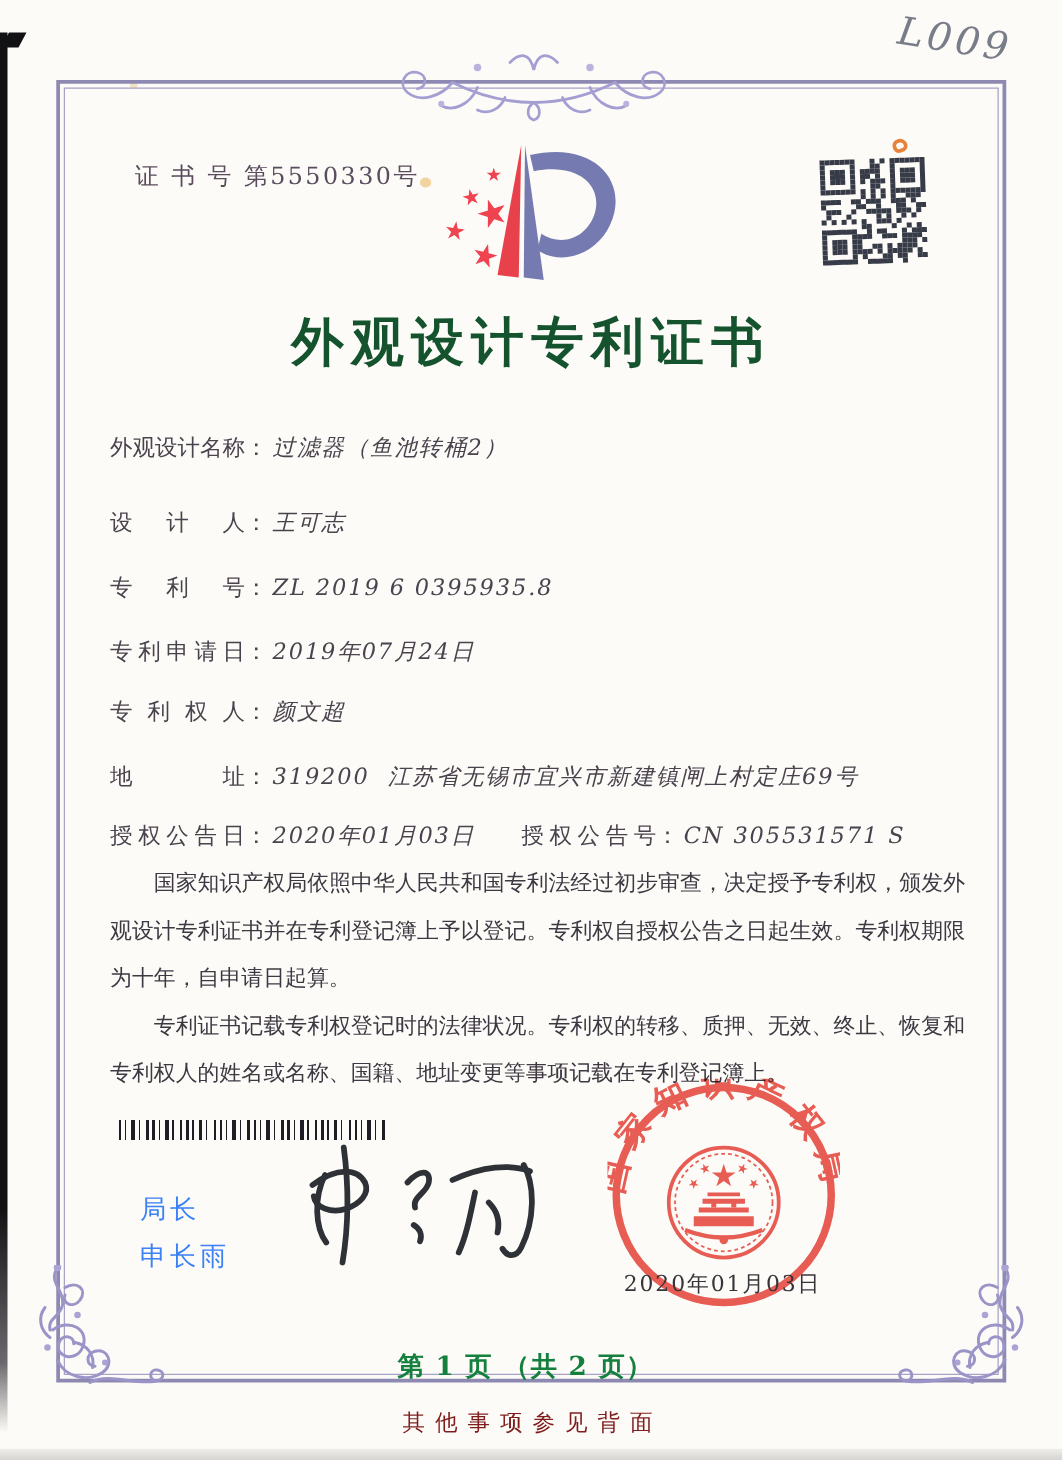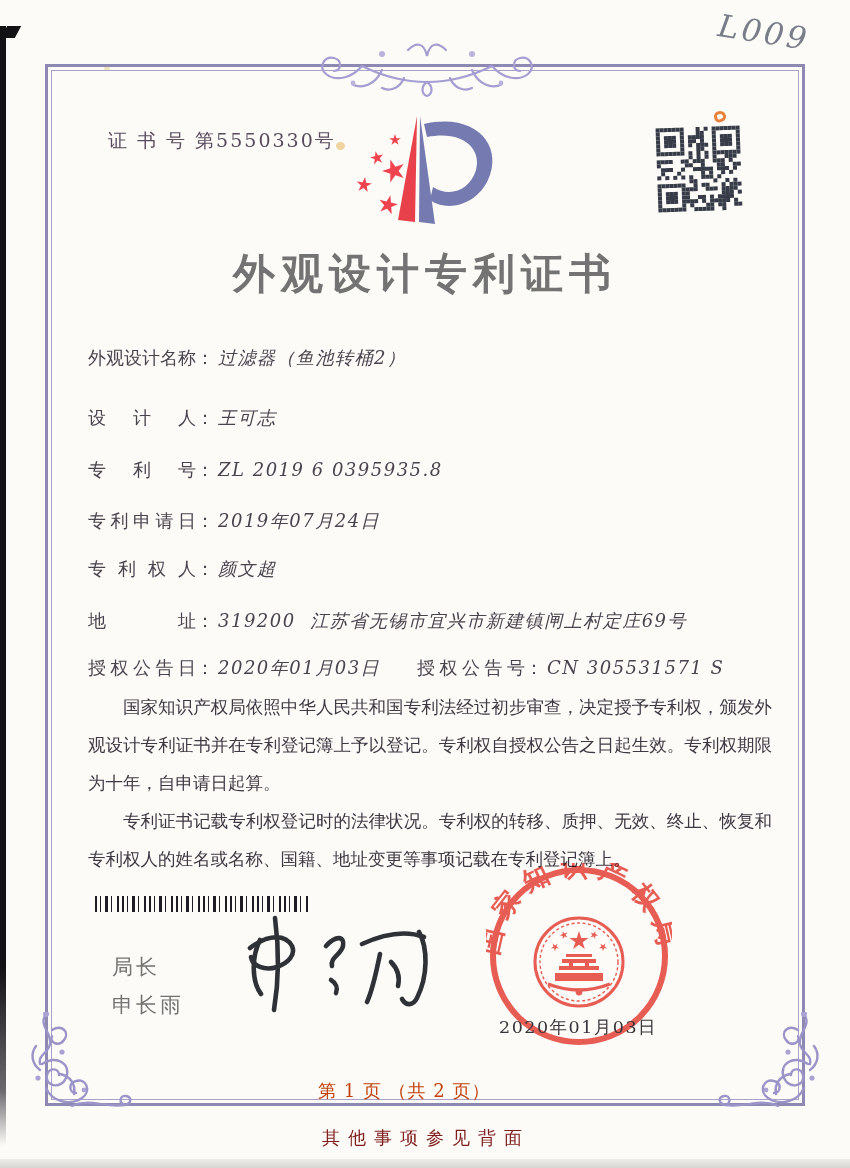--- a/index.html
+++ b/index.html
@@ -36,21 +36,21 @@
   .cert-no{position:absolute;left:88px;top:128px;font-size:19px;color:#5a4c5e;
            letter-spacing:2px;margin-left:20px;}
   .logo{position:absolute;left:338px;top:110px;width:182px;height:128px;}
   .qr{position:absolute;left:657px;top:127px;width:84px;height:84px;display:grid;
       grid-template-columns:repeat(21,1fr);grid-template-rows:repeat(21,1fr);
       transform:rotate(-2deg);}
   .qr .cell{background:#363b47;}
   .stamp-dot{position:absolute;left:714px;top:111px;width:12px;height:11px;border-radius:50% 60% 50% 45%;
              border:3px solid #e8813a;transform:rotate(-20deg);}
   .title{position:absolute;left:0;top:246px;width:100%;text-align:center;margin:0;
-         font-size:42px;font-weight:700;color:#737373;letter-spacing:6px;}
+         font-size:42px;font-weight:700;color:#14532d;letter-spacing:6px;}
 
   
   .fields{position:absolute;left:88px;top:346px;width:690px;font-size:18px;color:#4a434e;}
   .frow{position:absolute;left:0;white-space:nowrap;}
   .flabel{display:inline-block;width:108px;text-align:justify;text-align-last:justify;
           vertical-align:top;}
   .fcolon{display:inline-block;margin:0 4px 0 0;}
   .fvalue{display:inline-block;letter-spacing:1.5px;white-space:pre-wrap;font-style:italic;}
   .fpair2{position:absolute;left:329px;top:0;}
 
@@ -58,31 +58,31 @@
   .bodytext{position:absolute;left:88px;top:688px;width:684px;font-size:17.5px;
             line-height:38px;color:#3e3842;}
   .bodytext p{margin:0;text-indent:2em;text-align:justify;}
 
   
   .barcode{position:absolute;left:95px;top:896px;width:214px;height:16px;
     background-image:
       repeating-linear-gradient(90deg,#1d1d23 0 2px,transparent 2px 5px,#1d1d23 5px 6px,
         transparent 6px 10px,#1d1d23 10px 13px,transparent 13px 16px,#1d1d23 16px 17px,
         transparent 17px 22px,#1d1d23 22px 24px,transparent 24px 27px);}
-  .signer{position:absolute;left:112px;top:948px;font-size:21px;color:#737373;
+  .signer{position:absolute;left:112px;top:948px;font-size:21px;color:#3b82f6;
           letter-spacing:3px;line-height:38px;}
   .signature{position:absolute;left:222px;top:908px;width:215px;height:115px;}
 
   .seal{position:absolute;left:486px;top:863px;width:186px;height:186px;opacity:.88;
         mix-blend-mode:multiply;}
   .seal-date{position:absolute;left:499px;top:1015px;font-size:17.5px;color:#38343a;
              letter-spacing:1.5px;z-index:3;}
 
-  .page-info{position:absolute;left:318px;top:1079px;font-size:18px;color:#c2410c;
-             letter-spacing:1px;}
+  .page-info{position:absolute;left:318px;top:1079px;font-size:21px;color:#15803d;
+             letter-spacing:1px;font-weight:bold;}
   .back-note{position:absolute;left:322px;top:1126px;font-size:18px;color:#7f1d1d;
              letter-spacing:8px;}
 </style>
 </head>
 <body>
 
 <div class="sheet" data-name="certificate-sheet">
 
   <div class="edge-left" data-name="scan-edge-strip"></div>
   <div class="edge-wedge" data-name="scan-edge-wedge"></div>

